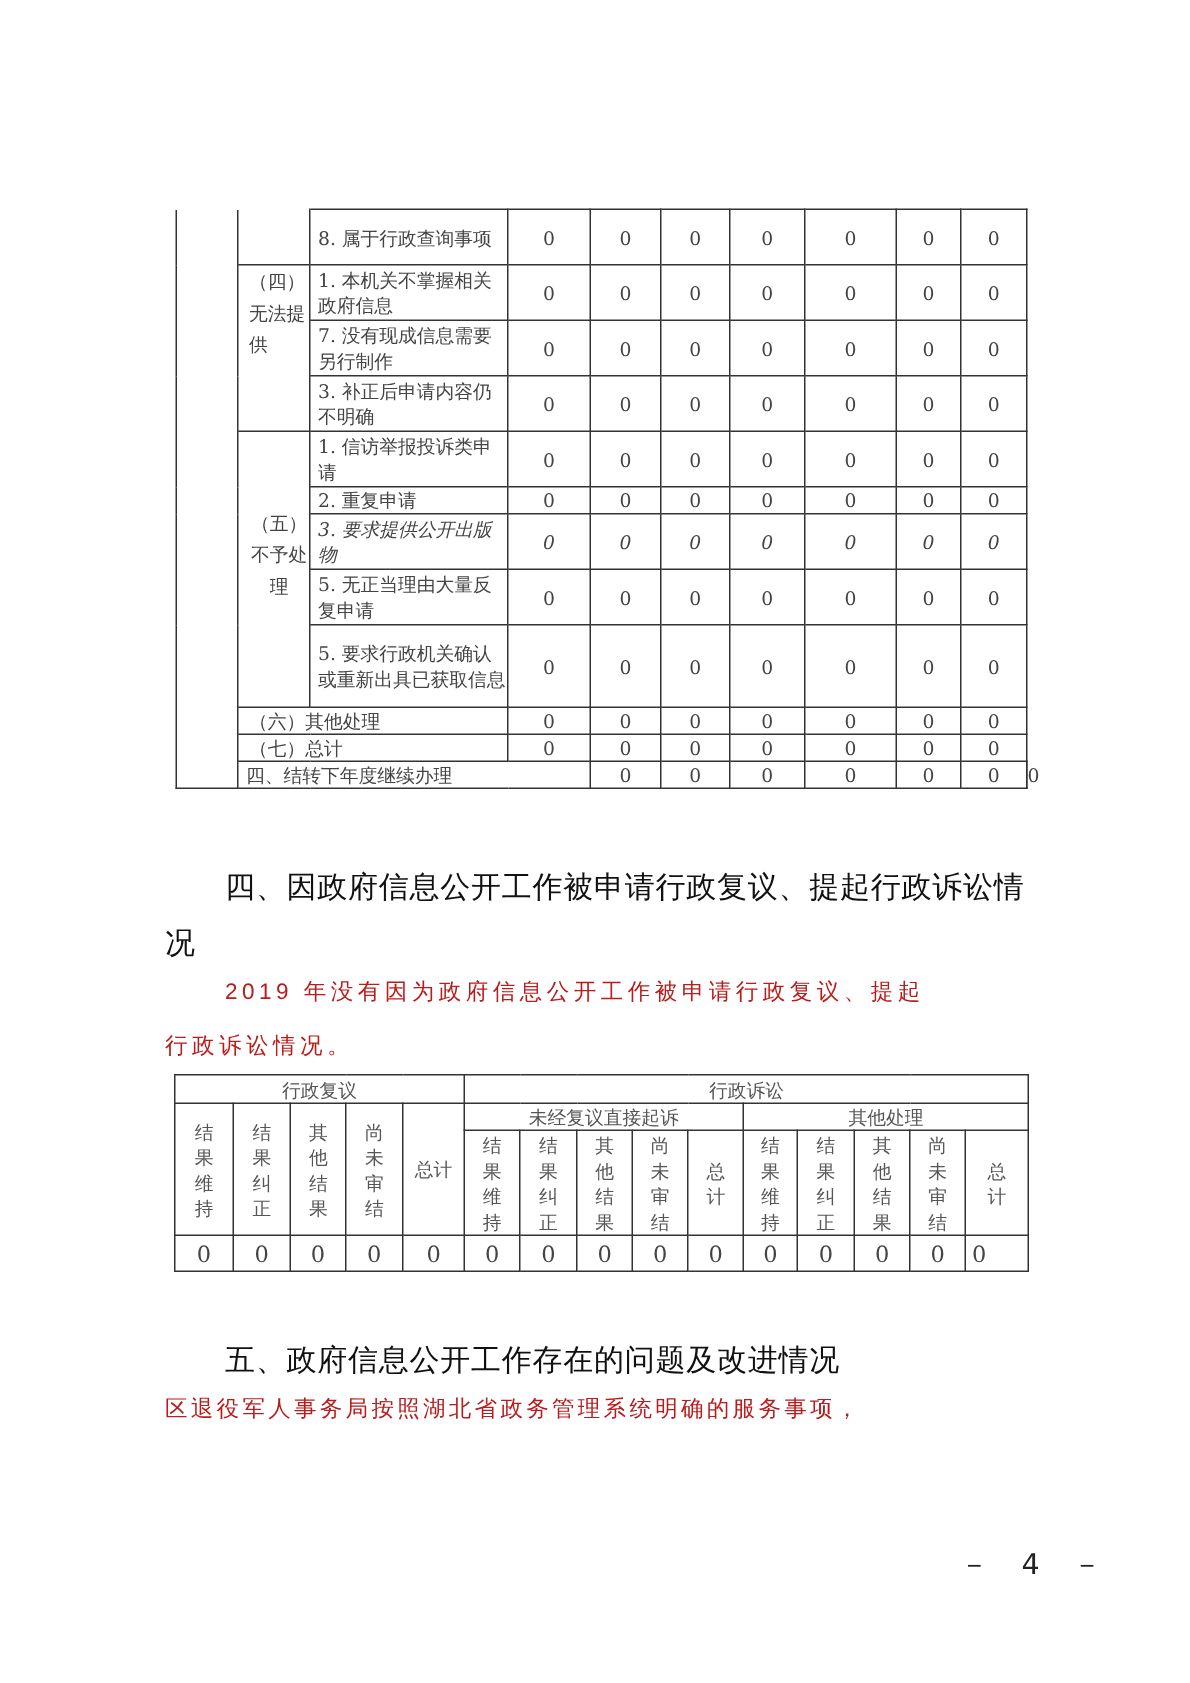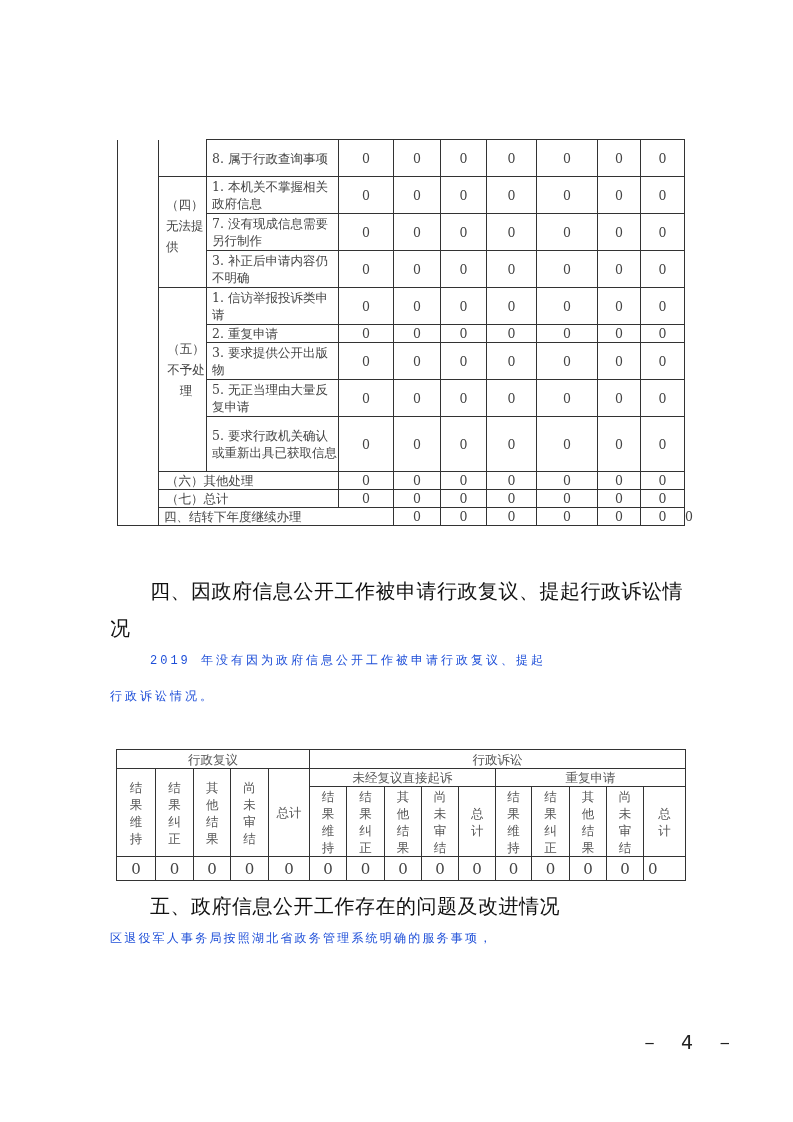--- a/index.html
+++ b/index.html
@@ -12,33 +12,33 @@
   
   #t1 { left: 117px; top: 139px; width: 567px; }
   #t1 td.num { text-align: center; }
   #t1 td.lbl { padding-left: 5px; }
   #t1 td.grp { vertical-align: top; padding: 0 0 0 7px; line-height: 21px; }
   #t1 td.outer { border-top: none; }
   #t1 td.mid { padding-left: 7px; }
   #t1 td.r4 { padding-left: 5px; margin-top: 28px; }
 
   
-  #t2 { left: 116px; top: 716px; width: 569px; margin-top: 33px; }
+  #t2 { left: 116px; top: 716px; width: 569px; }
   #t2 td { text-align: center; font-size: 12.5px; color: #555; }
   #t2 td.vert { vertical-align: middle; line-height: 17px; }
   #t2 td.zero { font-size: 15px; line-height: 18px; color: #444; }
   #t2 td.zero.last { text-align: left; padding-left: 4px; }
 
   .heading {
     position: absolute; font-family: "DejaVu Sans", "Liberation Sans", sans-serif;
     font-size: 20px; color: #111; white-space: nowrap; letter-spacing: 0.5px;
   }
   .para {
-    position: absolute; font-family: Liberation Mono, monospace;
-    font-size: 12px; color: #1d4ed8; white-space: nowrap; letter-spacing: 3px;
+    position: absolute; font-family: Liberation Sans, sans-serif;
+    font-size: 15px; color: #b91c1c; white-space: nowrap; letter-spacing: 3px;
   }
   .pageno { position: absolute; left: 640px; top: 1030px; font-size: 19px; color: #222; font-family: "DejaVu Sans", sans-serif; letter-spacing: 8px; }
 </style>
 </head>
 <body>
 
 <table id="t1">
   <colgroup>
     <col style="width:41px">
       <col style="width:48px">
@@ -58,21 +58,21 @@
         <td class="lbl">8. 属于行政查询事项</td>
         <td class="num">0</td>
         <td class="num">0</td>
         <td class="num">0</td>
         <td class="num">0</td>
         <td class="num">0</td>
         <td class="num">0</td>
         <td class="num">0</td>
       </tr>
       <tr style="height: 37px;">
-        <td class="grp" rowspan="3" style="padding-top: 17px;">（四）无法提供</td>
+        <td class="grp" rowspan="3" style="">（四）无法提供</td>
         <td class="lbl">1. 本机关不掌握相关政府信息</td>
         <td class="num">0</td>
         <td class="num">0</td>
         <td class="num">0</td>
         <td class="num">0</td>
         <td class="num">0</td>
         <td class="num">0</td>
         <td class="num">0</td>
       </tr>
       <tr style="height: 37px;">
@@ -109,21 +109,21 @@
       <tr style="height: 17px;">
         <td class="lbl">2. 重复申请</td>
         <td class="num">0</td>
         <td class="num">0</td>
         <td class="num">0</td>
         <td class="num">0</td>
         <td class="num">0</td>
         <td class="num">0</td>
         <td class="num">0</td>
       </tr>
-      <tr style="height: 37px;">
+      <tr style="height: 37px; font-style: italic;">
         <td class="lbl">3. 要求提供公开出版物</td>
         <td class="num">0</td>
         <td class="num">0</td>
         <td class="num">0</td>
         <td class="num">0</td>
         <td class="num">0</td>
         <td class="num">0</td>
         <td class="num">0</td>
       </tr>
       <tr style="height: 37px;">
@@ -207,21 +207,21 @@
       <td colspan="5">行政复议</td>
       <td colspan="10">行政诉讼</td>
     </tr>
     <tr style="height:18px" id="t2r2">
         <td class="vert" rowspan="2" style="padding: 0px 12px;">结果维持</td>
         <td class="vert" rowspan="2" style="padding: 0px 12px;">结果纠正</td>
         <td class="vert" rowspan="2" style="padding: 0px 12px;">其他结果</td>
         <td class="vert" rowspan="2" style="padding: 0px 12px;">尚未审结</td>
         <td class="vert" rowspan="2" style="padding: 0px;">总计</td>
         <td colspan="5">未经复议直接起诉</td>
-        <td colspan="5">重复申请</td>
+        <td colspan="5">其他处理</td>
       </tr>
     <tr style="height:70px" id="t2r3">
         <td class="vert" style="padding: 0px 11px;">结果维持</td>
         <td class="vert" style="padding: 0px 11px;">结果纠正</td>
         <td class="vert" style="padding: 0px 11px;">其他结果</td>
         <td class="vert" style="padding: 0px 11px;">尚未审结</td>
         <td class="vert" style="padding: 0px 12px;">总计</td>
         <td class="vert" style="padding: 0px 11px;">结果维持</td>
         <td class="vert" style="padding: 0px 11px;">结果纠正</td>
         <td class="vert" style="padding: 0px 11px;">其他结果</td>

